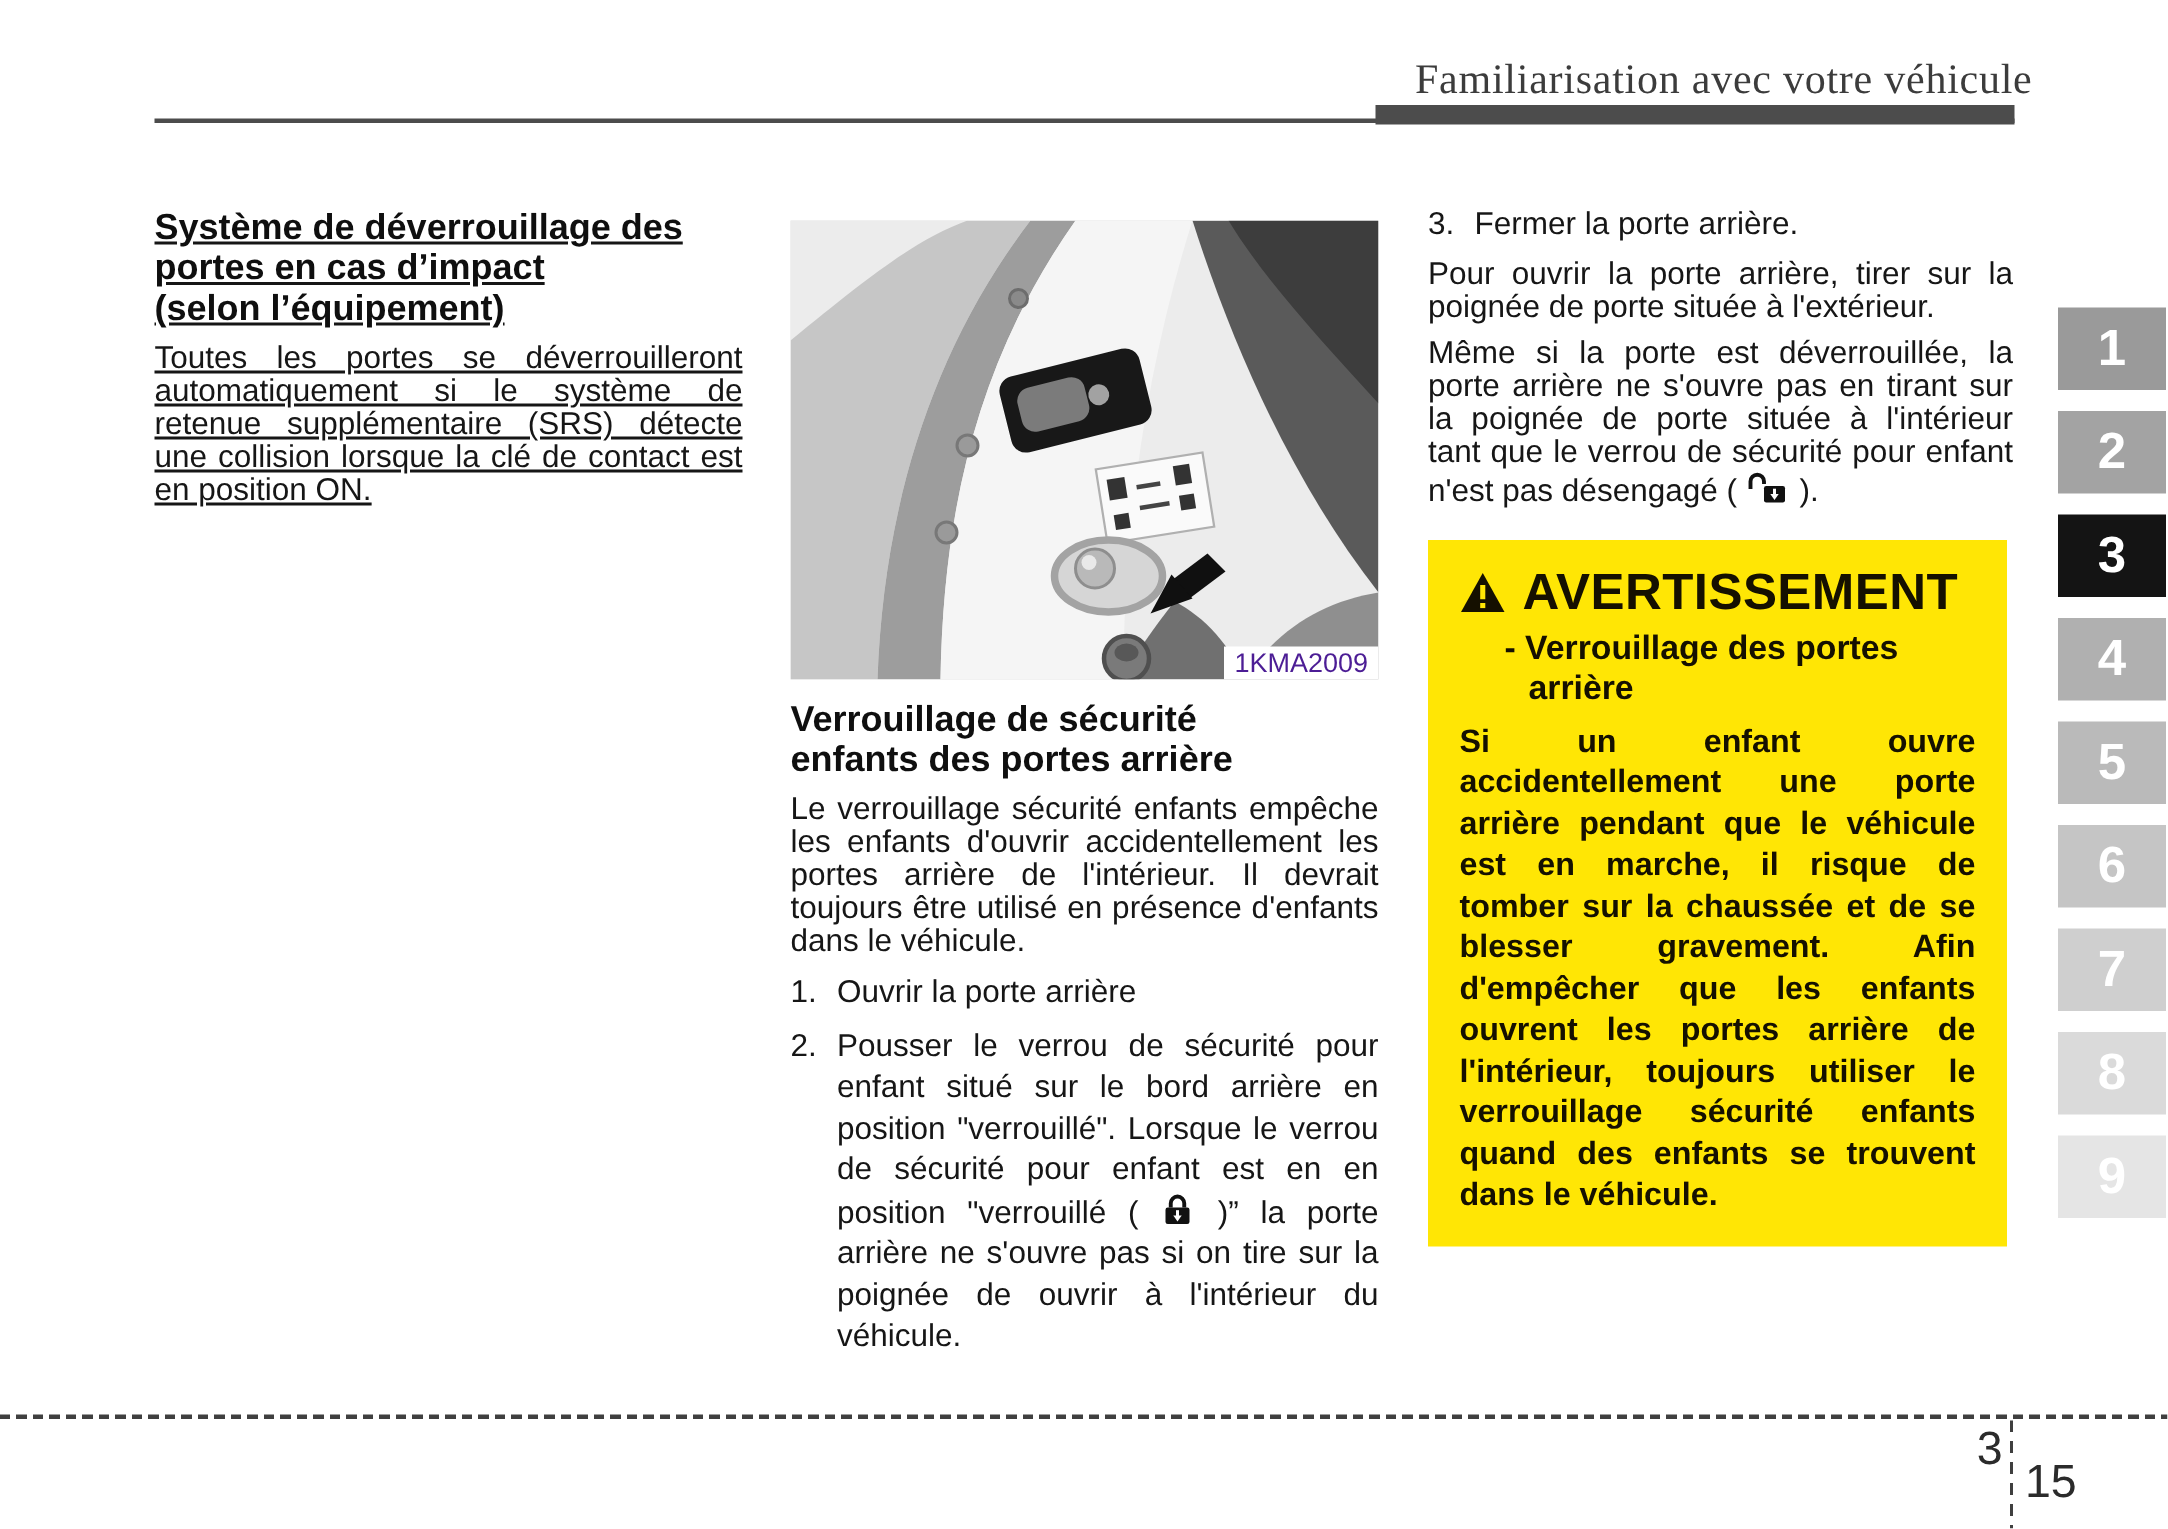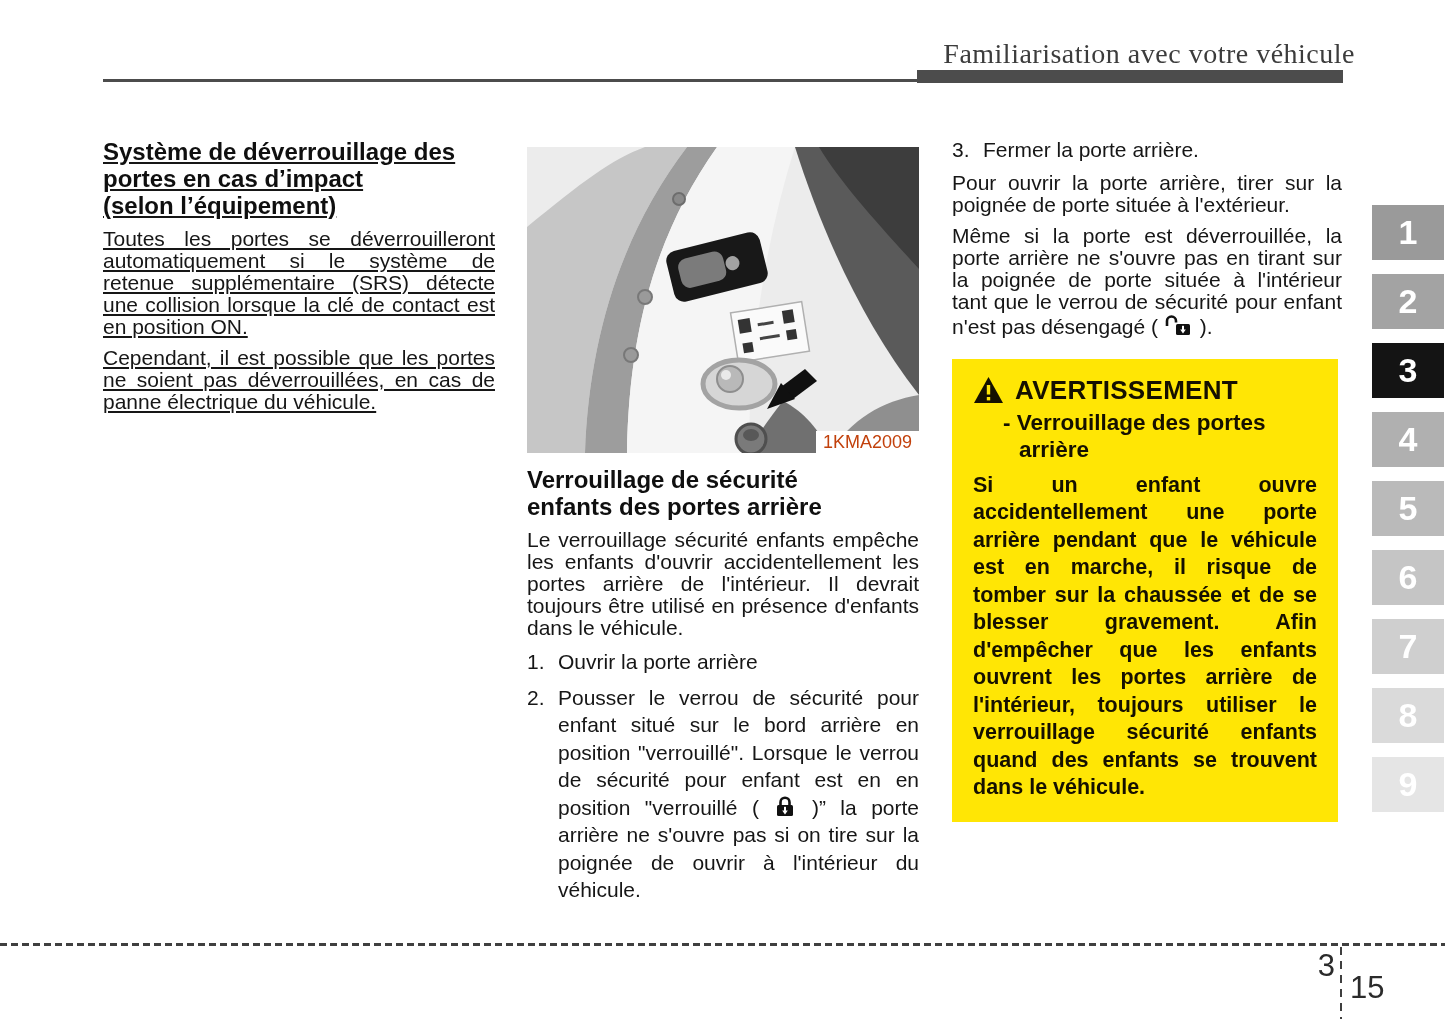--- a/index.html
+++ b/index.html
@@ -46,37 +46,37 @@
     margin-bottom:8px;
   }
   .li.just { text-align:justify; }
   .li-num { position:absolute; left:0; top:0; }
 
   
   .photo { position:relative; width:392px; height:306px; background:#e3e3e3; overflow:hidden; }
   .photo svg { display:block; width:100%; height:100%; }
   .photo-label {
     position:absolute; right:0; bottom:0;
-    background:#ffffff; color:#c2410c;
+    background:#ffffff; color:#4c1d95;
     font-size:18px; line-height:22px; padding:0 7px;
   }
   .mid-heading { margin-top:13px; }
 
   
   .inline-icon { display:inline-block; vertical-align:-3px; }
 
   
   .warn {
     background:#ffe605;
     width:386px;
     margin-top:21px;
     padding:16px 21px 20px 21px;
   }
   .warn-titlerow { display:flex; align-items:center; gap:11px; }
-  .warn-title { font-size:26px; font-weight:bold; color:#151000; letter-spacing:.3px; }
+  .warn-title { font-size:34px; font-weight:bold; color:#151000; letter-spacing:.3px; }
   .warn-sub {
     font-size:22.5px; font-weight:bold; line-height:27px;
     padding-left:46px; text-indent:-16px; margin-top:3px; color:#151000;
   }
   .warn-body {
     font-size:21.5px; font-weight:bold; line-height:27.5px;
     text-align:justify; margin-top:9px; color:#151000;
   }
 
   
@@ -110,21 +110,20 @@
 
 <div class="header-title">Familiarisation avec votre véhicule</div>
 <div class="rule-thin"></div>
 <div class="rule-thick"></div>
 
 <div class="col col-left">
   <h2 class="sect prelines">Système de déverrouillage des
 portes en cas d’impact
 (selon l’équipement)</h2>
   <p class="body">Toutes les portes se déverrouilleront automatiquement si le système de retenue supplémentaire (SRS) détecte une collision lorsque la clé de contact est en position ON.</p>
-  <p class="body">Cependant, il est possible que les portes ne soient pas déverrouillées, en cas de panne électrique du véhicule.</p>
 </div>
 
 <div class="col col-mid">
   <div class="photo">
     <svg viewBox="0 0 392 306">
       <rect x="0" y="0" width="392" height="306" fill="#ececec"></rect>
 
       <path d="M0,80 C55,35 85,12 118,0 L160,0 C95,85 62,190 58,306 L0,306 Z" fill="#c6c6c6"></path>
       <path d="M58,306 C62,190 95,85 160,0 L190,0 C128,88 102,185 100,306 Z" fill="#9d9d9d"></path>
 

